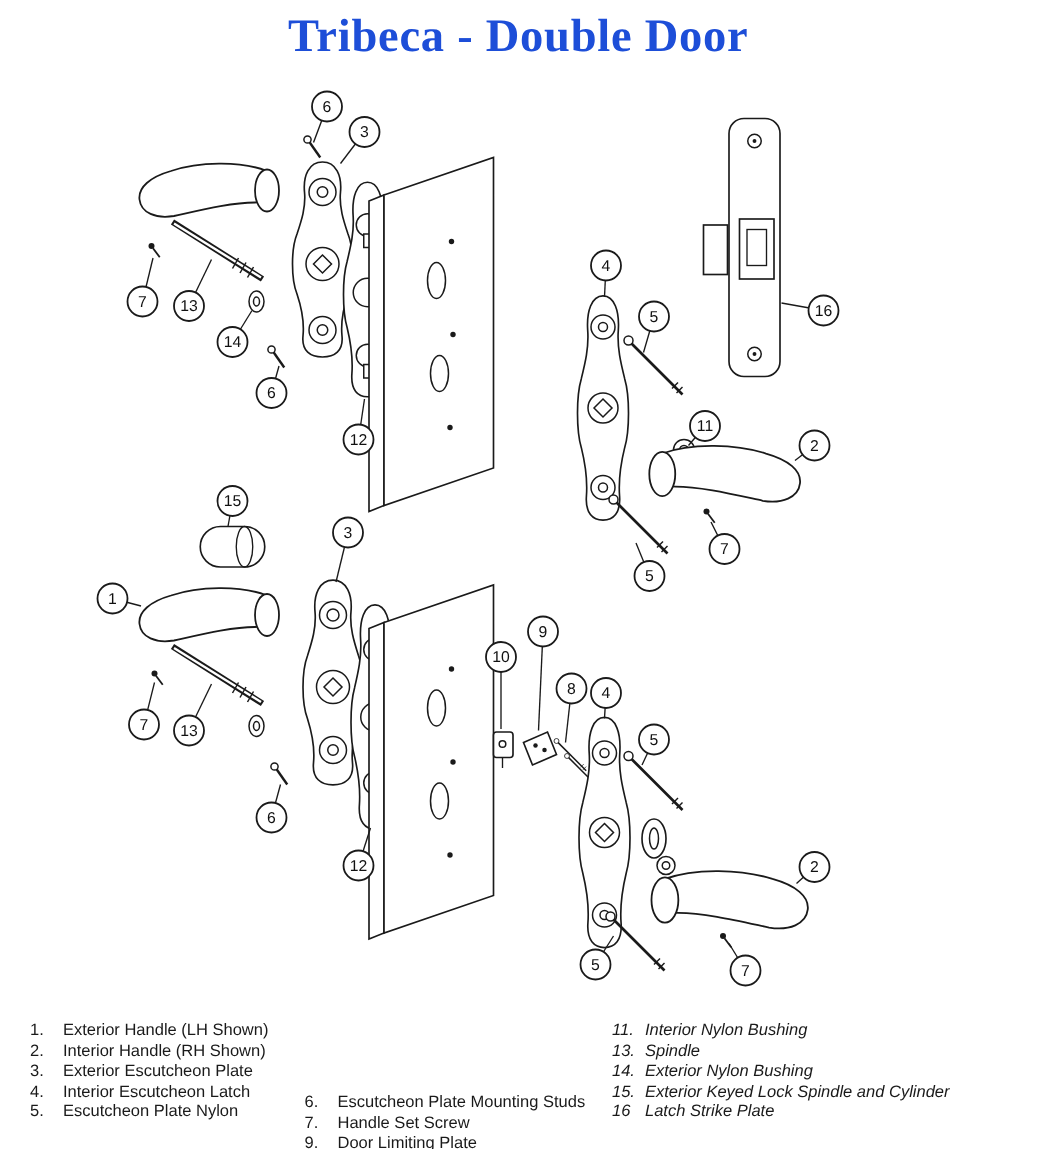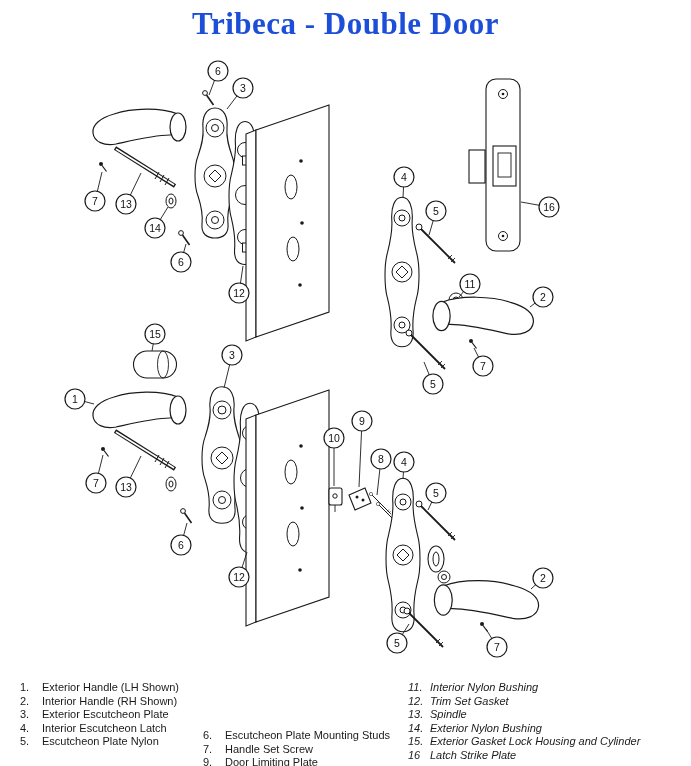--- a/index.html
+++ b/index.html
@@ -433,30 +433,27 @@
       <div class="prow">
         <span class="pnum">10.</span><span class="plabel">Lock Actuator</span>
       </div>
     </div>
 
     <div class="pcol c3">
       <div class="prow">
         <span class="pnum">11.</span><span class="plabel">Interior Nylon Bushing</span>
       </div>
       <div class="prow">
-        <span class="pnum">12.</span><span class="plabel">Trim Set Gasket</span>
-      </div>
-      <div class="prow">
         <span class="pnum">13.</span><span class="plabel">Spindle</span>
       </div>
       <div class="prow">
         <span class="pnum">14.</span><span class="plabel">Exterior Nylon Bushing</span>
       </div>
       <div class="prow">
-        <span class="pnum">15.</span><span class="plabel">Exterior Gasket Lock Housing and Cylinder</span>
+        <span class="pnum">15.</span><span class="plabel">Exterior Keyed Lock Spindle and Cylinder</span>
       </div>
       <div class="prow">
         <span class="pnum">16</span><span class="plabel">Latch Strike Plate</span>
       </div>
     </div>
 
   </div>
 </div>
 
 </body></html>

